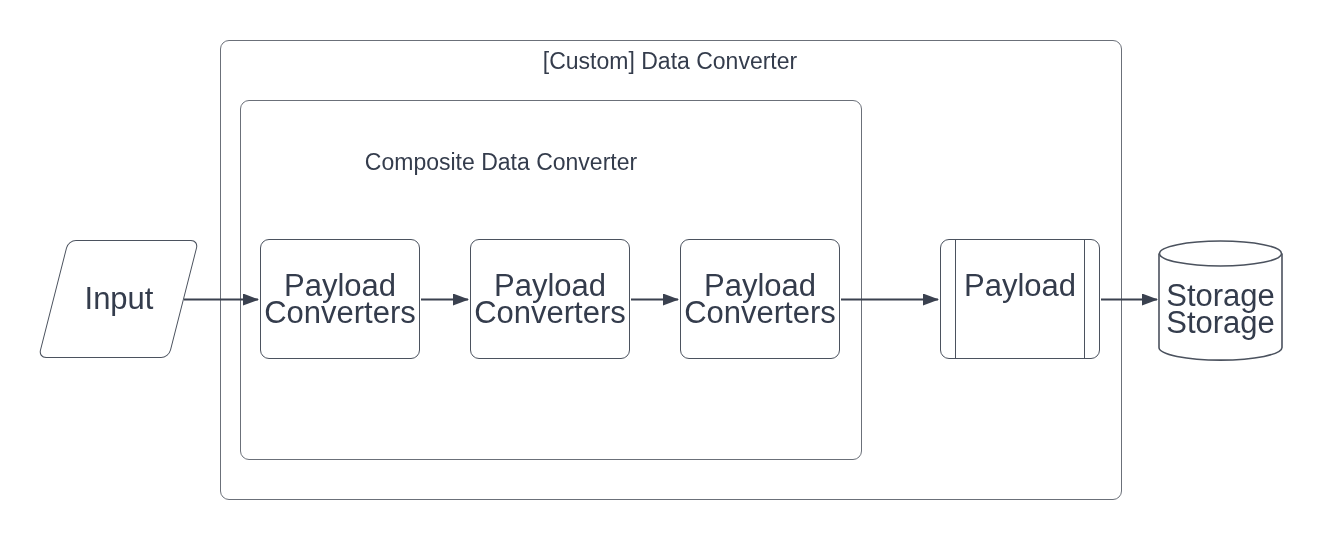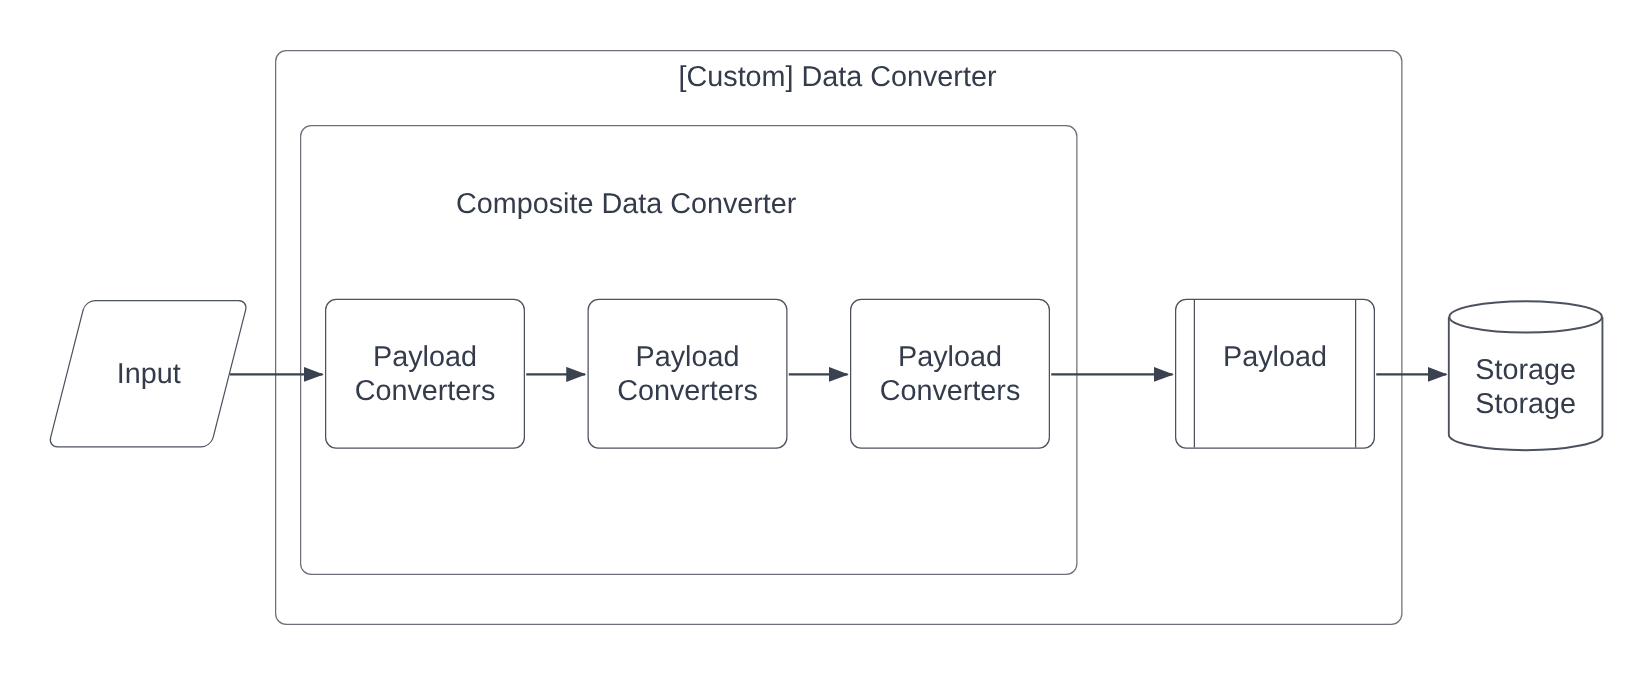--- a/index.html
+++ b/index.html
@@ -34,21 +34,21 @@
   .node{
     position:absolute;
     border:1.6px solid var(--shape-stroke);
     border-radius:9px;
     background:var(--bg);
     box-sizing:border-box;
   }
   .node-label{
     position:absolute;
     text-align:center;
-    font-size:23px;
+    font-size:31px;
     line-height:27px;
     color:var(--text);
   }
   .vline{
     position:absolute;top:0;bottom:0;width:0;
     border-left:1.6px solid var(--shape-stroke);
   }
   .skewed{
     transform:skewX(-14.3deg);
   }

